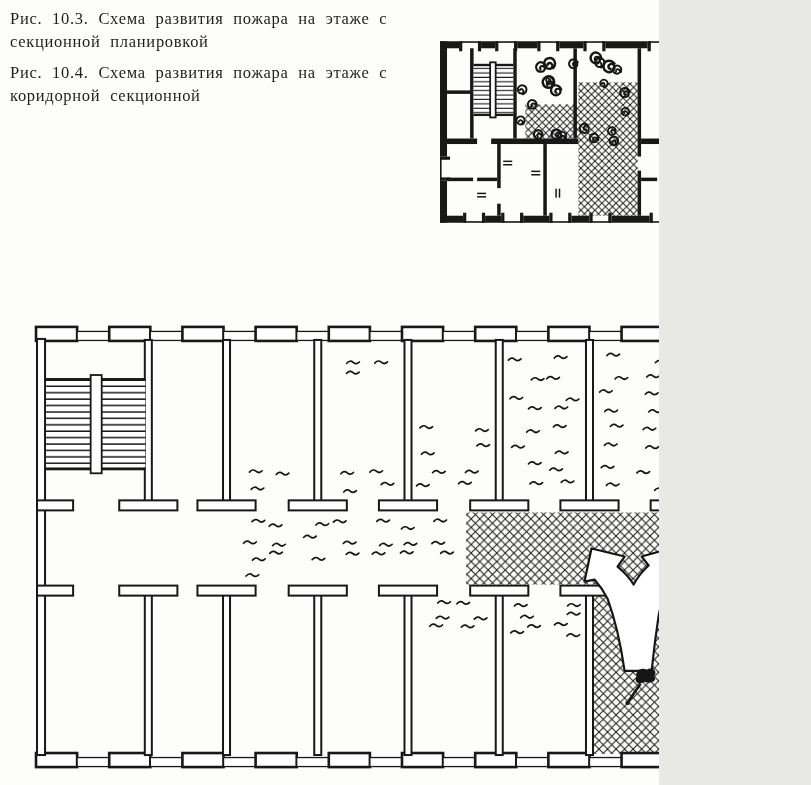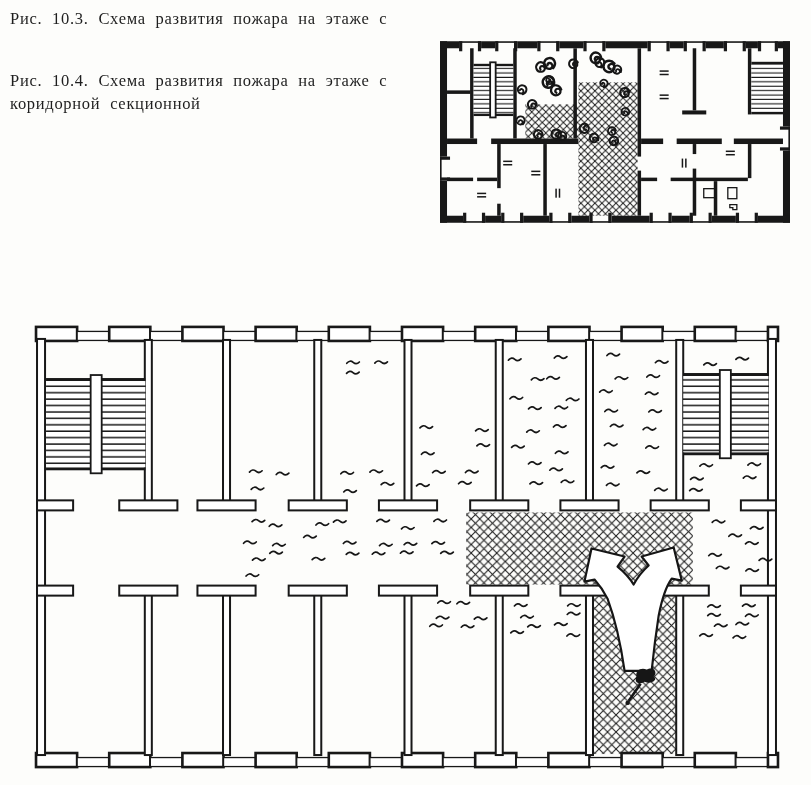--- a/index.html
+++ b/index.html
@@ -1,37 +1,38 @@
 <!DOCTYPE html>
 <html><head>
 <meta charset="utf-8">
 <style>
   html,body{margin:0;padding:0;background:#e8e8e4;}
-  .page{position:relative;width:811px;height:785px;background:#fdfdfb;overflow:hidden;
+  .page{position:relative;width:659px;height:785px;background:#fdfdfb;overflow:hidden;
         font-family:"Liberation Serif","DejaVu Serif",serif;color:#1c1c1c;}
   .caption{position:absolute;left:10px;width:424px;font-size:16.5px;line-height:1.4;
            letter-spacing:0.7px;word-spacing:5px;color:#1e1e1e;}
   #cap1{top:7px}
-  #cap2{top:69px}
+  #cap2{top:61px}
   #fig3{position:absolute;left:437px;top:38px;width:356px;height:188px}
   #fig4{position:absolute;left:28px;top:322px;width:757px;height:458px}
   .bwall{fill:#181818;stroke:none}
   .dwall{fill:#ffffff;stroke:#181818;stroke-width:2}
   .pier{fill:#ffffff;stroke:#181818;stroke-width:2.6}
   .winr{fill:#ffffff;stroke:#181818;stroke-width:1.3}
   .sdiv{fill:#ffffff;stroke:#181818;stroke-width:1.8}
   .fix{fill:none;stroke:#181818;stroke-width:1.3}
 </style>
 </head>
 <body>
 
 <div class="page">
 
   <div class="caption" id="cap1">
     <span>Рис. 10.3. Схема развития пожара на этаже с</span><br>
+    <span>секционной планировкой</span>
   </div>
 
   <div class="caption" id="cap2">
     <span>Рис. 10.4. Схема развития пожара на этаже с</span><br>
     <span>коридорной секционной</span>
   </div>
 
   <svg id="fig3" viewBox="0 0 355 187">
     <defs>
       <pattern id="xh3" width="7" height="7" patternUnits="userSpaceOnUse">

